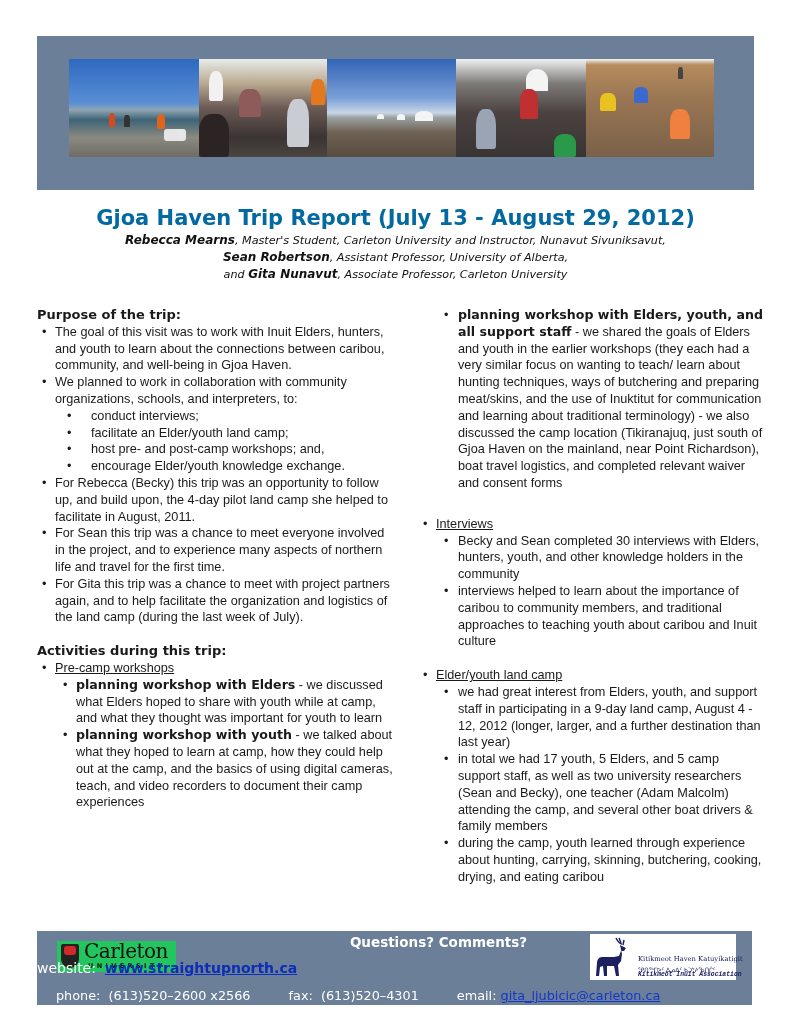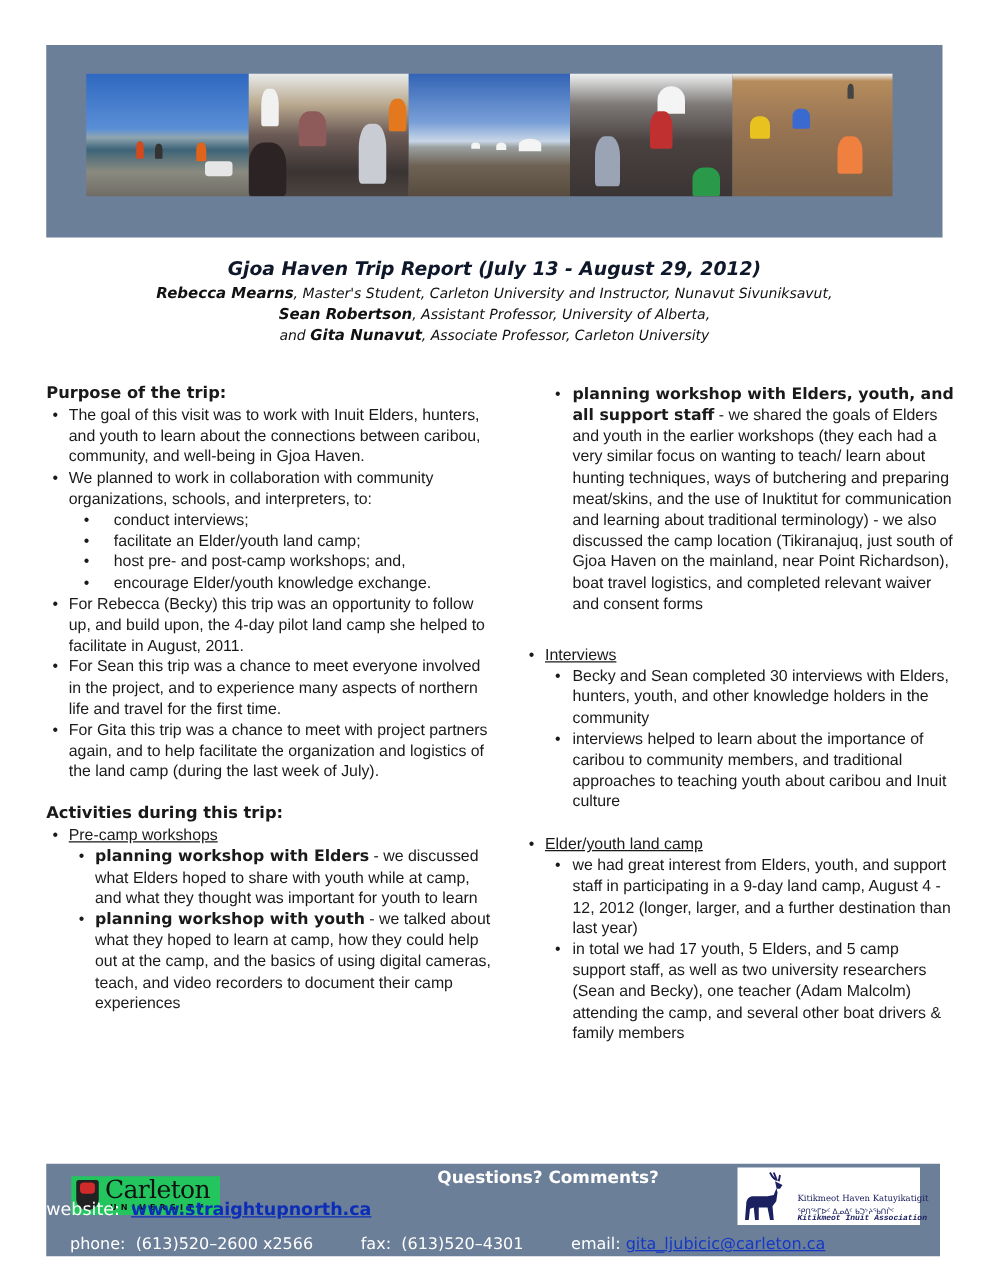--- a/index.html
+++ b/index.html
@@ -8,21 +8,21 @@
   .banner { position:absolute; left:37px; top:36px; width:717px; height:154px; background:#6c7f98; }
   .photos { position:absolute; left:32px; top:23px; width:653px; height:98px; display:flex; }
   .photo { height:98px; position:relative; overflow:hidden; }
   .p1 { width:130px; background:linear-gradient(#2f68c0 0%, #5a8fd6 45%, #8fa5b0 52%, #3d6478 62%, #8a8a80 80%, #6f6c64 100%); }
   .p2 { width:128px; background:linear-gradient(#e8ebea 0%, #b9a98f 25%, #6b5a55 50%, #3a3433 80%, #4c4440 100%); }
   .p3 { width:129px; background:linear-gradient(#3364b5 0%, #7aa0d8 40%, #c8d6e6 55%, #9aa0a0 60%, #6e6254 75%, #584c40 100%); }
   .p4 { width:130px; background:linear-gradient(#eef0f0 0%, #7e7a78 25%, #4a4240 55%, #3a3434 100%); }
   .p5 { width:128px; background:linear-gradient(#f4f4f4 0%, #b58c5c 6%, #9a7654 40%, #7a6148 100%); }
   .photo .fig { position:absolute; border-radius:40% 40% 10% 10%; }
   .title-block { position:absolute; left:60px; top:206px; width:671px; text-align:center; }
-  .title { font-family:"DejaVu Sans", sans-serif; font-weight:bold; font-style:italic; font-size:15px; margin:0 0 2px 0; color:#0f172a; }
+  .title { font-family:"DejaVu Sans", sans-serif; font-weight:bold; font-size:21px; margin:0 0 2px 0; color:#0369a1; }
   .author-line { font-size:11.2px; line-height:16px; font-style:italic; color:#111; }
   .author-line b { font-style:italic; font-size:12px; }
   .col { position:absolute; font-family:"Liberation Sans", sans-serif; font-size:12.7px; line-height:16.8px; color:#1a1a1a; }
   .col-left { left:37px; top:307px; width:360px; }
   .col-right { left:418px; top:307px; width:345px; }
   .h { font-family:"DejaVu Sans", sans-serif; font-weight:bold; font-size:13px; margin:0; }
   .li { position:relative; padding-left:18px; text-indent:-13px; margin:0; }
   .li::before { content:"\2022"; display:inline-block; width:13px; text-indent:0; }
   .sub { position:relative; padding-left:38px; margin:0; }
   .sub::before { content:"\2022"; position:absolute; left:30px; }
@@ -118,20 +118,21 @@
   <p class="sub3"><span class="strong">planning workshop with Elders, youth, and all support staff</span><span> - we shared the goals of Elders and youth in the earlier workshops (they each had a very similar focus on wanting to teach/ learn about hunting techniques, ways of butchering and preparing meat/skins, and the use of Inuktitut for communication and learning about traditional terminology) - we also discussed the camp location (Tikiranajuq, just south of Gjoa Haven on the mainland, near Point Richardson), boat travel logistics, and completed relevant waiver and consent forms</span></p>
   <div class="gap"></div>
   <div class="gap" style="height:7px"></div>
   <p class="li"><span class="u">Interviews</span></p>
   <p class="sub3">Becky and Sean completed 30 interviews with Elders, hunters, youth, and other knowledge holders in the community</p>
   <p class="sub3">interviews helped to learn about the importance of caribou to community members, and traditional approaches to teaching youth about caribou and Inuit culture</p>
   <div class="gap"></div>
   <p class="li"><span class="u">Elder/youth land camp</span></p>
   <p class="sub3">we had great interest from Elders, youth, and support staff in participating in a 9-day land camp, August 4 - 12, 2012 (longer, larger, and a further destination than last year)</p>
   <p class="sub3">in total we had 17 youth, 5 Elders, and 5 camp support staff, as well as two university researchers (Sean and Becky), one teacher (Adam Malcolm) attending the camp, and several other boat drivers &amp; family members</p>
+  <p class="sub3">during the camp, youth learned through experience about hunting, carrying, skinning, butchering, cooking, drying, and eating caribou</p>
 </div>
 
 <div class="footer">
   <div class="logo-carleton">
     <div class="crest"></div>
     <div class="name">Carleton</div>
     <div class="uni">UNIVERSITY</div>
   </div>
   <div class="ft-q">Questions?  Comments?</div>
   <div class="ft-web">

